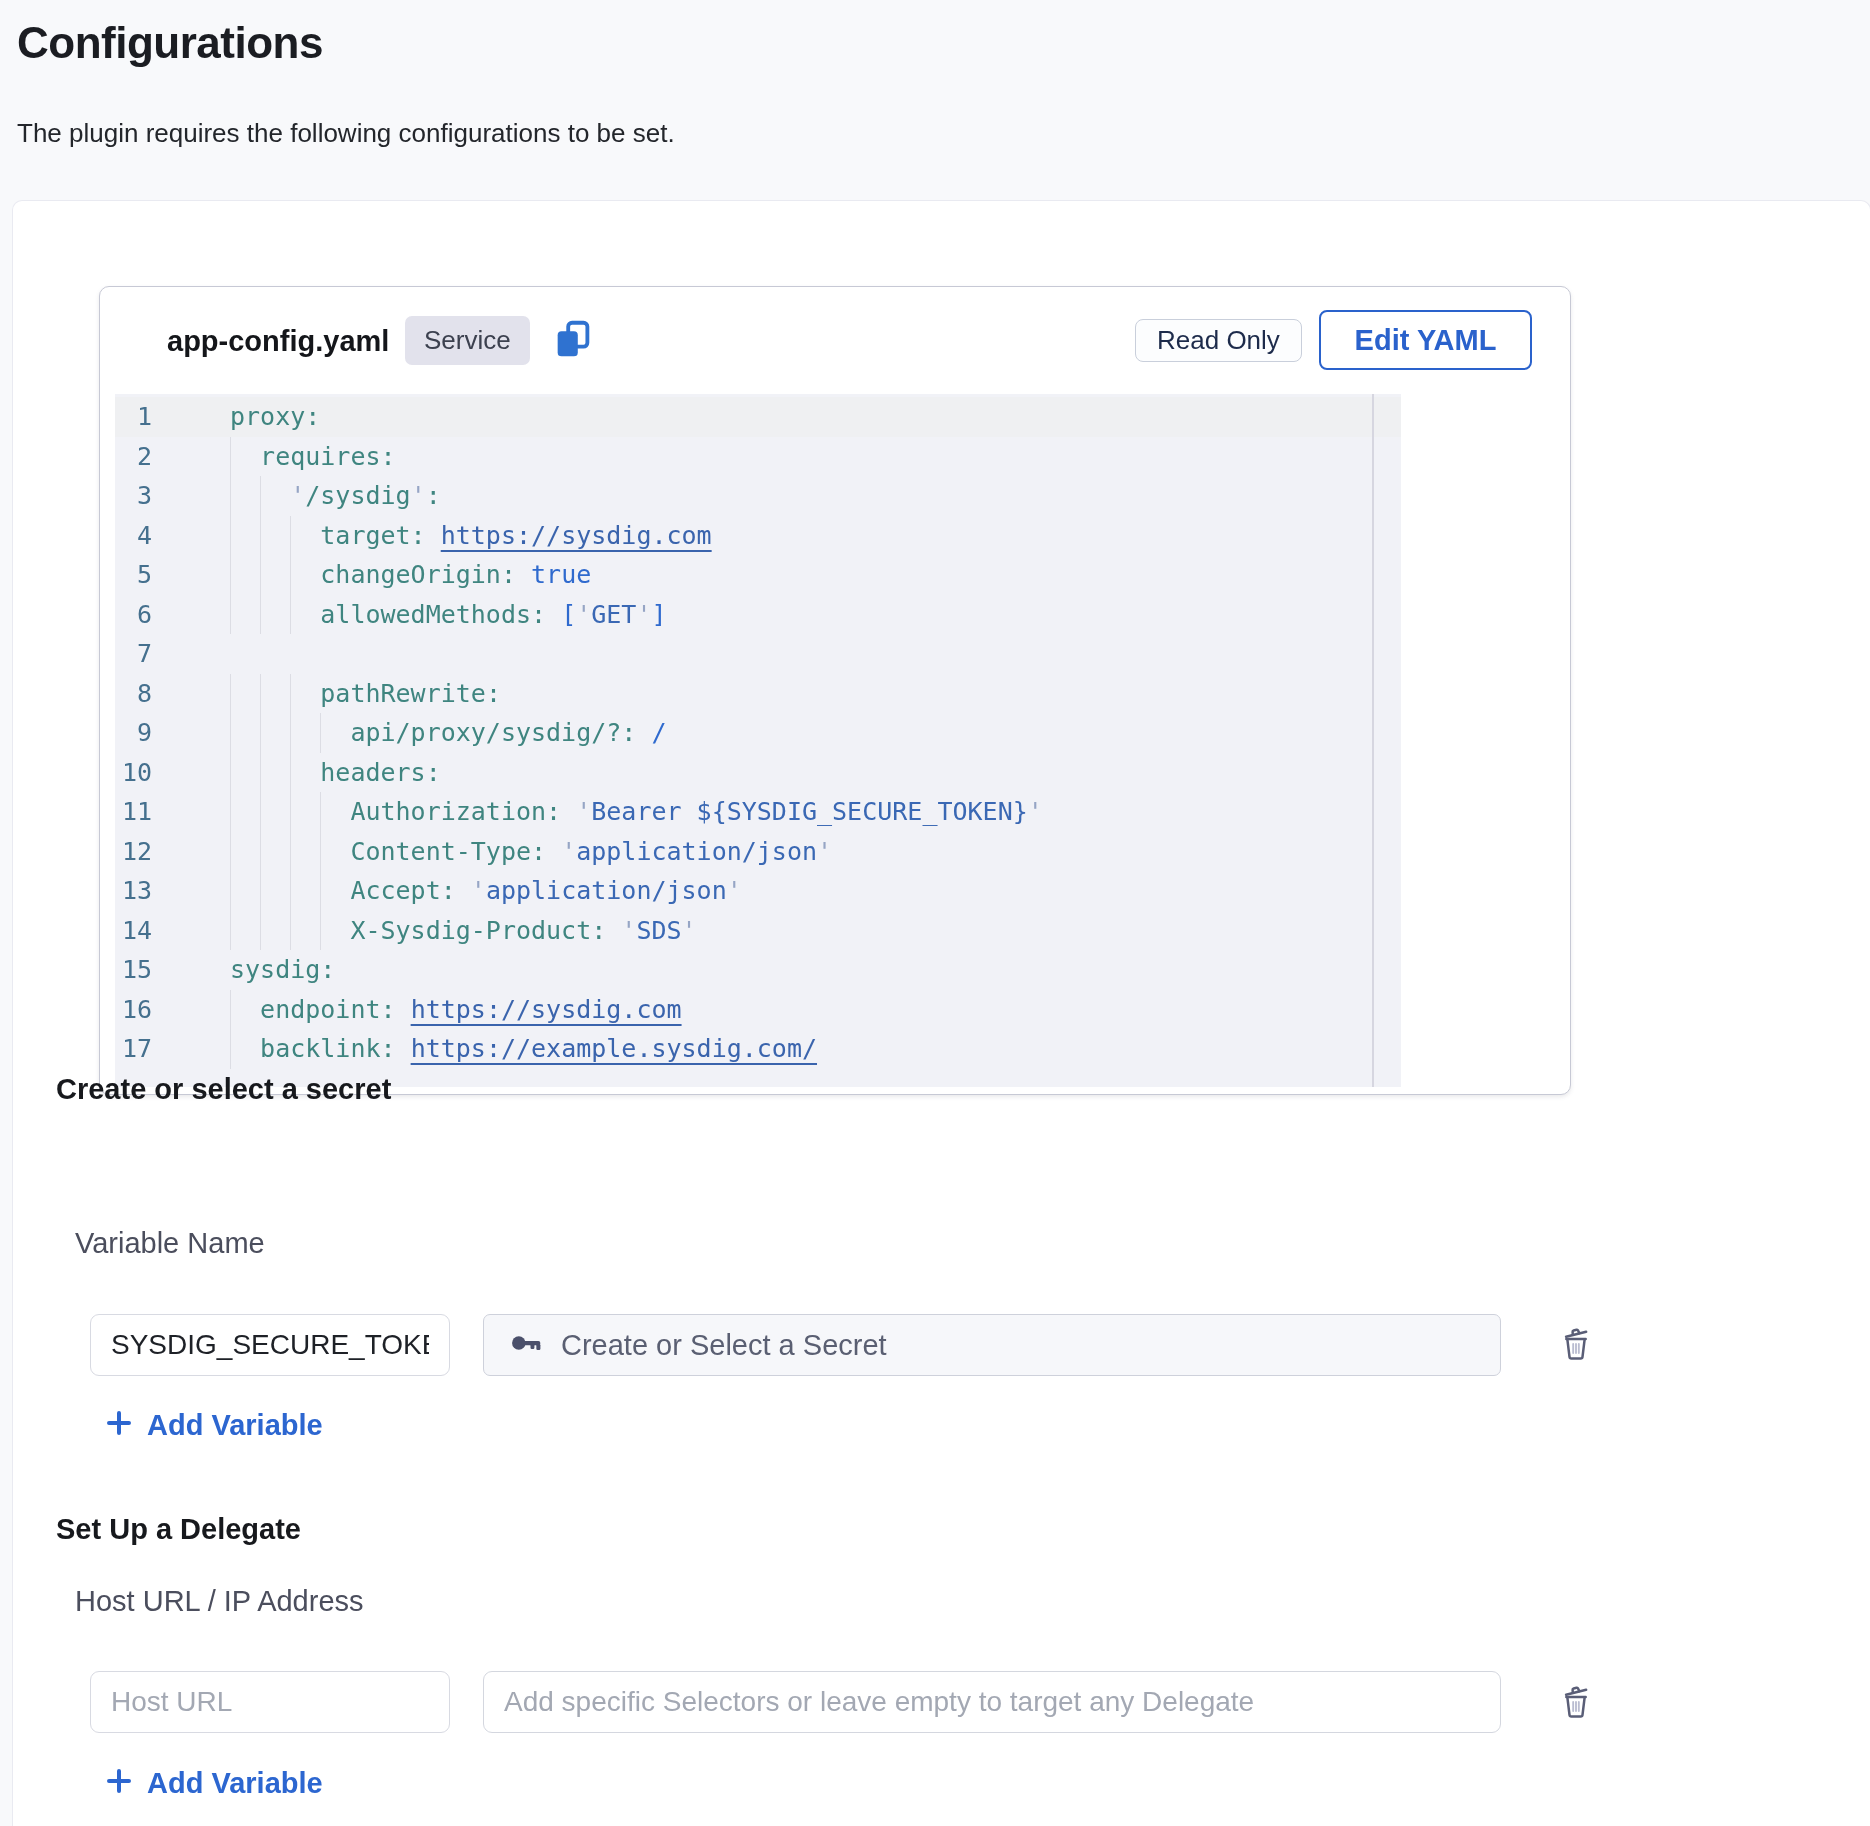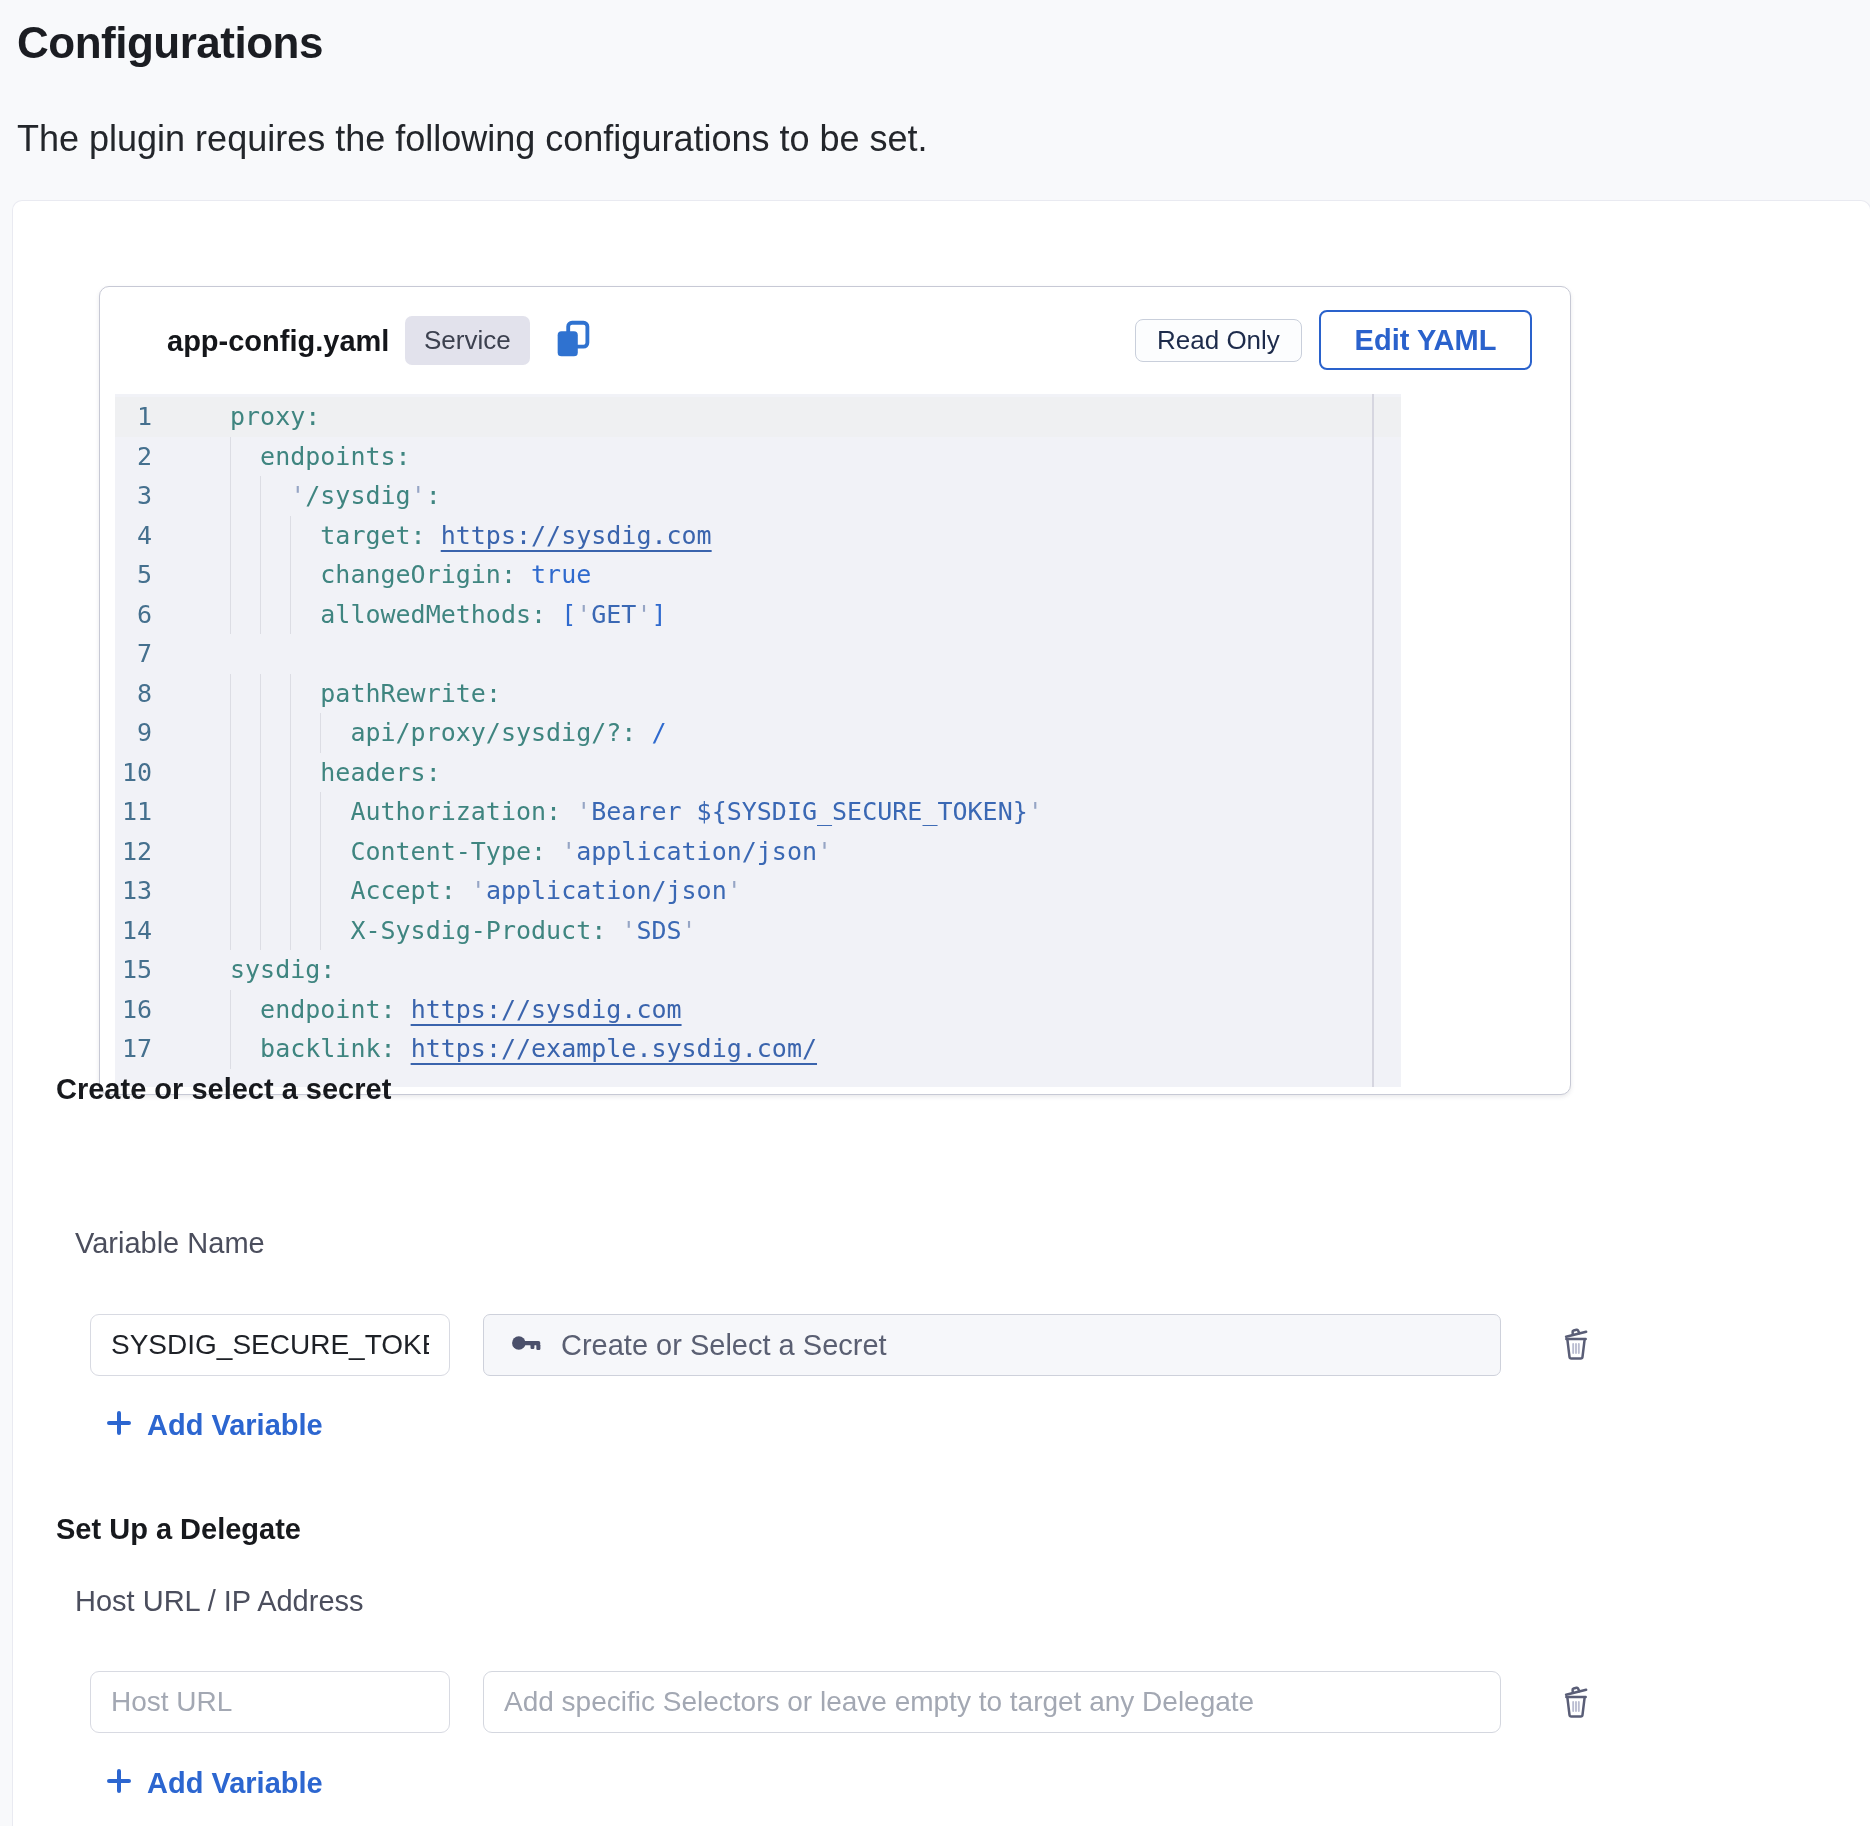--- a/index.html
+++ b/index.html
@@ -1,20 +1,20 @@
 <!DOCTYPE html>
 <html><head>
 <meta charset="utf-8">
 <style>
   html,body{margin:0;padding:0;background:#f8f9fb;font-family:"Liberation Sans",sans-serif;}
   #stage{position:relative;width:1870px;height:1826px;background:#f8f9fb;overflow:hidden;}
 
   
   .page-title{position:absolute;left:17px;top:18px;font-size:44px;font-weight:700;color:#1b1d22;letter-spacing:-0.5px;}
-  .page-subtitle{position:absolute;left:17px;top:118px;font-size:36px;color:#23262b;}
+  .page-subtitle{position:absolute;left:17px;top:118px;font-size:26px;color:#23262b;}
 
   
   .panel{position:absolute;left:12px;top:200px;width:1857px;height:1626px;background:#ffffff;
          border:1px solid #e9eaf1;border-bottom:none;border-radius:10px 10px 0 0;}
 
   
   .card{position:absolute;left:98px;top:285px;width:1470px;height:807px;background:#ffffff;
         border:1px solid #c7c9d5;border-radius:10px;box-shadow:0 2px 4px rgba(96,97,112,0.14);}
   .filename{position:absolute;left:67px;top:38px;font-size:29px;font-weight:700;color:#14161a;}
   .service-badge{position:absolute;left:305px;top:29px;height:49px;line-height:49px;padding:0 19px;
@@ -80,21 +80,21 @@
             <rect x="4" y="8" width="10.5" height="13" rx="2" fill="#2f72d0"></rect>
           </svg>
         </span>
       </button>
       <div class="readonly-badge">Read Only</div>
       <button class="edit-btn">Edit YAML</button>
 
       <div class="code-area">
 
       <div class="code-line active-line"><span class="lineno">1</span><span class="line-content" style="padding-left: 0ch;"><span class="tk-key">proxy</span><span class="tk-punc">:</span></span></div>
-          <div class="code-line"><span class="lineno">2</span><span class="line-content" style="padding-left: 2ch;"><span class="guide" style="left: 0ch;"></span><span class="tk-key">endpoints</span><span class="tk-punc">:</span></span></div>
+          <div class="code-line"><span class="lineno">2</span><span class="line-content" style="padding-left: 2ch;"><span class="guide" style="left: 0ch;"></span><span class="tk-key">requires</span><span class="tk-punc">:</span></span></div>
           <div class="code-line"><span class="lineno">3</span><span class="line-content" style="padding-left: 4ch;"><span class="guide" style="left: 0ch;"></span><span class="guide" style="left: 2ch;"></span><span class="tk-quote">'</span><span class="tk-key">/sysdig</span><span class="tk-quote">'</span><span class="tk-punc">:</span></span></div>
           <div class="code-line"><span class="lineno">4</span><span class="line-content" style="padding-left: 6ch;"><span class="guide" style="left: 0ch;"></span><span class="guide" style="left: 2ch;"></span><span class="guide" style="left: 4ch;"></span><span class="tk-key">target</span><span class="tk-punc">: </span><span class="tk-link">https://sysdig.com</span></span></div>
           <div class="code-line"><span class="lineno">5</span><span class="line-content" style="padding-left: 6ch;"><span class="guide" style="left: 0ch;"></span><span class="guide" style="left: 2ch;"></span><span class="guide" style="left: 4ch;"></span><span class="tk-key">changeOrigin</span><span class="tk-punc">: </span><span class="tk-bool">true</span></span></div>
           <div class="code-line"><span class="lineno">6</span><span class="line-content" style="padding-left: 6ch;"><span class="guide" style="left: 0ch;"></span><span class="guide" style="left: 2ch;"></span><span class="guide" style="left: 4ch;"></span><span class="tk-key">allowedMethods</span><span class="tk-punc">: </span><span class="tk-bool">[</span><span class="tk-quote">'</span><span class="tk-str">GET</span><span class="tk-quote">'</span><span class="tk-bool">]</span></span></div>
           <div class="code-line"><span class="lineno">7</span></div>
           <div class="code-line"><span class="lineno">8</span><span class="line-content" style="padding-left: 6ch;"><span class="guide" style="left: 0ch;"></span><span class="guide" style="left: 2ch;"></span><span class="guide" style="left: 4ch;"></span><span class="tk-key">pathRewrite</span><span class="tk-punc">:</span></span></div>
           <div class="code-line"><span class="lineno">9</span><span class="line-content" style="padding-left: 8ch;"><span class="guide" style="left: 0ch;"></span><span class="guide" style="left: 2ch;"></span><span class="guide" style="left: 4ch;"></span><span class="guide" style="left: 6ch;"></span><span class="tk-key">api/proxy/sysdig/?</span><span class="tk-punc">: </span><span class="tk-bool">/</span></span></div>
           <div class="code-line"><span class="lineno">10</span><span class="line-content" style="padding-left: 6ch;"><span class="guide" style="left: 0ch;"></span><span class="guide" style="left: 2ch;"></span><span class="guide" style="left: 4ch;"></span><span class="tk-key">headers</span><span class="tk-punc">:</span></span></div>
           <div class="code-line"><span class="lineno">11</span><span class="line-content" style="padding-left: 8ch;"><span class="guide" style="left: 0ch;"></span><span class="guide" style="left: 2ch;"></span><span class="guide" style="left: 4ch;"></span><span class="guide" style="left: 6ch;"></span><span class="tk-key">Authorization</span><span class="tk-punc">: </span><span class="tk-quote">'</span><span class="tk-str">Bearer ${SYSDIG_SECURE_TOKEN}</span><span class="tk-quote">'</span></span></div>
           <div class="code-line"><span class="lineno">12</span><span class="line-content" style="padding-left: 8ch;"><span class="guide" style="left: 0ch;"></span><span class="guide" style="left: 2ch;"></span><span class="guide" style="left: 4ch;"></span><span class="guide" style="left: 6ch;"></span><span class="tk-key">Content-Type</span><span class="tk-punc">: </span><span class="tk-quote">'</span><span class="tk-str">application/json</span><span class="tk-quote">'</span></span></div>

